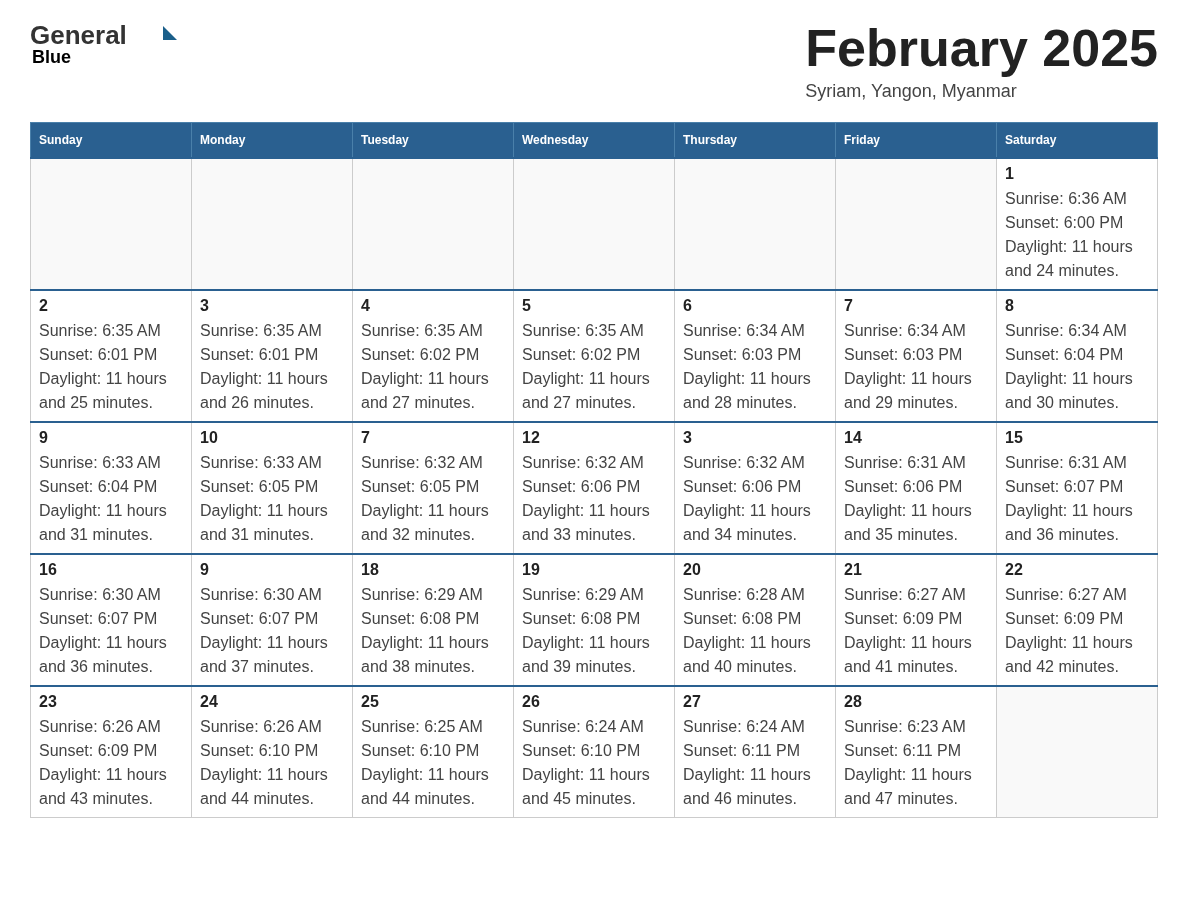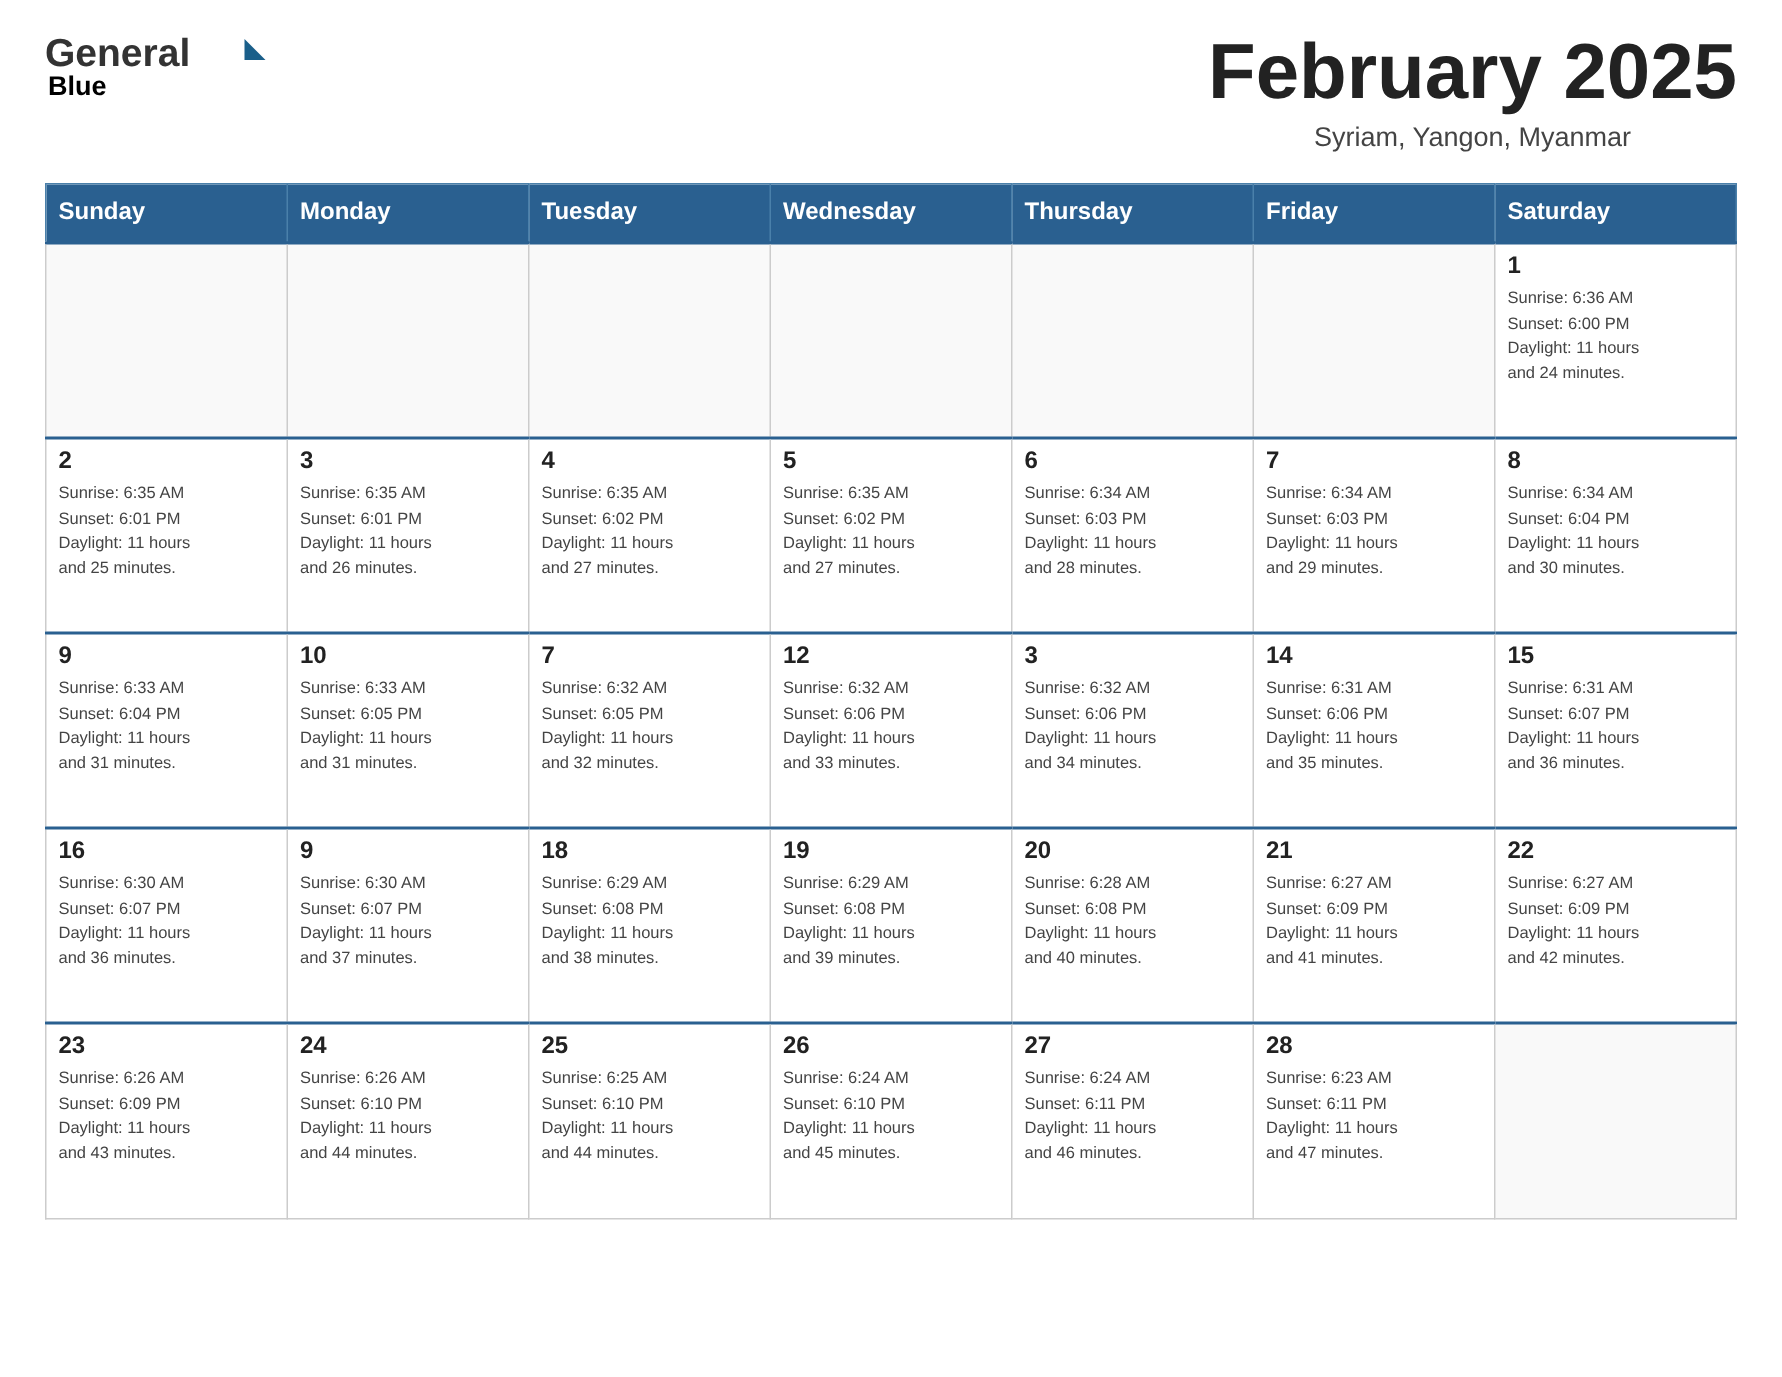--- a/index.html
+++ b/index.html
@@ -41,21 +41,21 @@
       margin-top: -6px;
     }
     .logo-sub {
       color: #000000;
       font-size: 18px;
       font-weight: bold;
       margin-top: -4px;
       margin-left: 2px;
     }
     .title-area {
-      text-align: center;
+      text-align: left;
     }
     .main-title {
       font-size: 52px;
       font-weight: bold;
       color: #222;
       line-height: 1.1;
     }
     .subtitle {
       font-size: 18px;
       color: #444;
@@ -63,21 +63,21 @@
     }
     .calendar {
       width: 100%;
       border-collapse: collapse;
       border: 1px solid #bbb;
     }
     .calendar th {
       background-color: #2a6090;
       color: #fff;
       padding: 10px 8px;
-      font-size: 16px;
+      font-size: 12px;
       font-weight: bold;
       text-align: left;
       border: 1px solid #4a80aa;
     }
     .calendar td {
       border: 1px solid #ccc;
       vertical-align: top;
       padding: 6px 8px;
       width: calc(100% / 7);
       min-height: 110px;
@@ -90,21 +90,21 @@
       border-top: 2px solid #2a6090;
     }
     .day-number {
       font-size: 16px;
       font-weight: bold;
       color: #222;
       display: block;
       margin-bottom: 4px;
     }
     .day-info {
-      font-size: 11px;
+      font-size: 16px;
       color: #444;
       line-height: 1.5;
     }
     .empty-cell {
       background: #f9f9f9;
     }
   </style>
 </head>
 <body>
 

